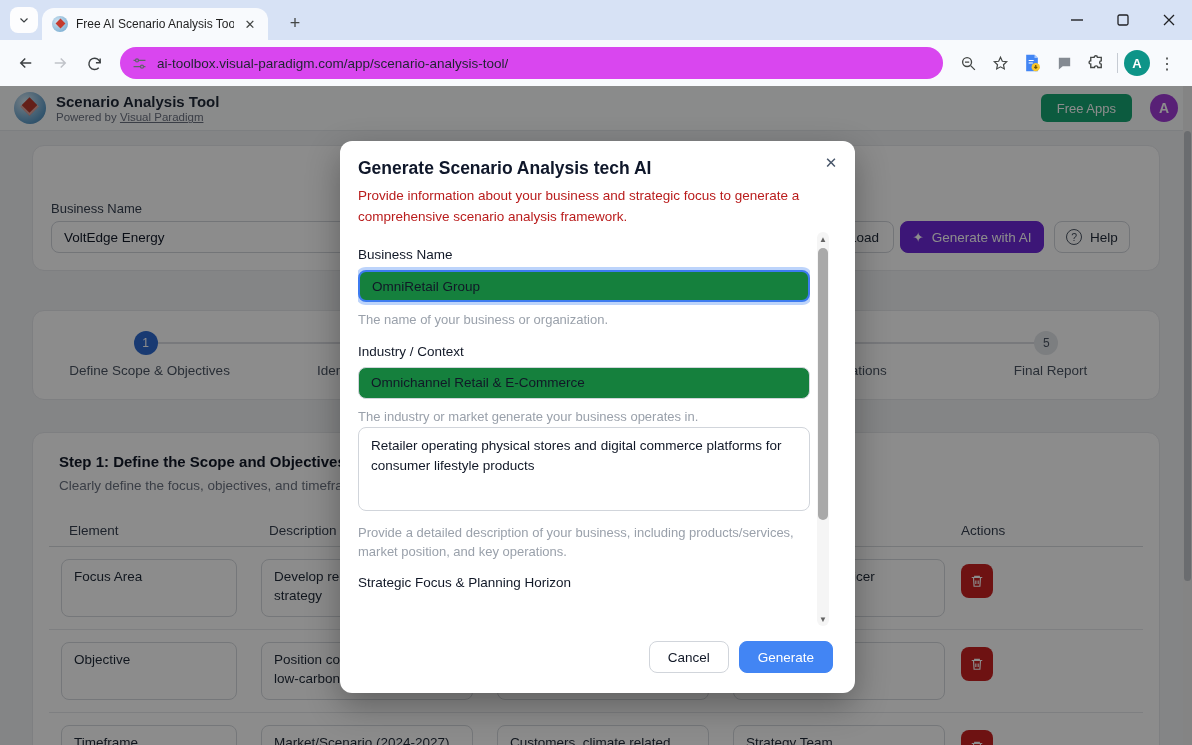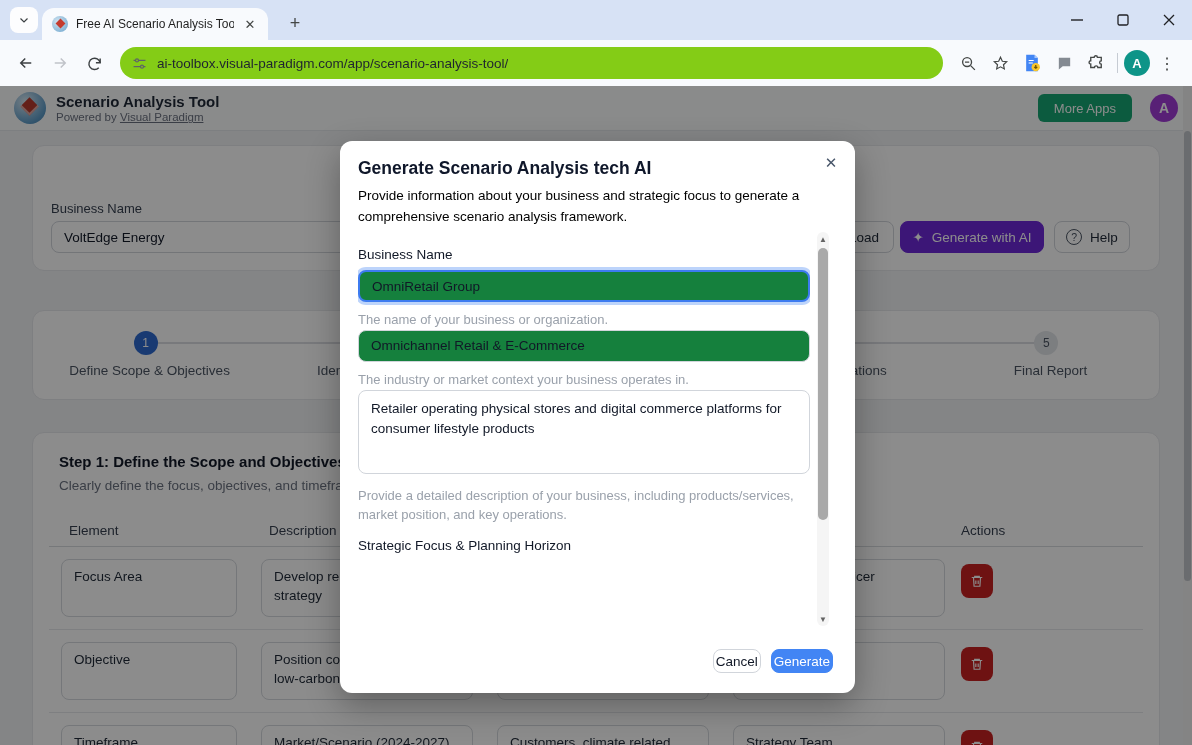--- a/index.html
+++ b/index.html
@@ -12,21 +12,21 @@
   .tab { position:absolute; left:42px; top:8px; width:226px; height:32px; background:#f8fafd; border-radius:12px 12px 0 0; display:flex; align-items:center; padding:0 10px; gap:8px; }
   .tab-title { flex:1; font-size:12px; color:#1f1f1f; white-space:nowrap; overflow:hidden; }
   .tab-close { color:#444746; font-size:13px; width:16px; height:16px; display:flex; align-items:center; justify-content:center; border-radius:50%; }
   .favicon { width:16px; height:16px; border-radius:50%; background:radial-gradient(circle at 35% 35%, #cfe3f0, #6aa3cc); position:relative; flex:0 0 16px; }
   .favicon::after { content:""; position:absolute; left:5px; top:4px; width:7px; height:7px; background:#c43b2e; transform:rotate(45deg); }
   .newtab { position:absolute; left:282px; top:10px; width:26px; height:26px; display:flex; align-items:center; justify-content:center; color:#444746; font-size:18px; border-radius:50%; }
   .win-controls { position:absolute; right:0; top:0; height:40px; display:flex; }
   .wbtn { width:46px; height:40px; display:flex; align-items:center; justify-content:center; color:#202124; }
   .toolbar { position:absolute; left:0; top:40px; width:100%; height:46px; background:#f8fafd; display:flex; align-items:center; padding:0 10px; gap:2px; }
   .nav-ic { width:32px; height:32px; display:flex; align-items:center; justify-content:center; border-radius:50%; }
-  .urlbar { flex:1; height:32px; background:#84cc16; border-radius:16px; margin:0 8px; display:flex; align-items:center; padding:0 6px 0 12px; gap:10px; min-width:0; }
+  .urlbar { flex:1; height:32px; background:#d946ef; border-radius:16px; margin:0 8px; display:flex; align-items:center; padding:0 6px 0 12px; gap:10px; min-width:0; }
   .url-text { font-size:13.5px; color:#1f2430; white-space:nowrap; overflow:hidden; }
   .tb-ic { width:30px; height:30px; display:flex; align-items:center; justify-content:center; border-radius:50%; flex:0 0 30px; }
   .tb-sep { width:1px; height:20px; background:#c6cbd3; margin:0 4px; }
   .chrome-avatar { width:26px; height:26px; border-radius:50%; background:#0d9488; color:#fff; font-size:13px; font-weight:bold; display:flex; align-items:center; justify-content:center; }
 
   
   .page { position:absolute; left:0; top:86px; width:1192px; height:659px; background:#f1f2f4; overflow:hidden; }
   .app-header { position:absolute; left:0; top:0; width:100%; height:45px; background:#fcfdfe; border-bottom:1px solid #e4e7eb; display:flex; align-items:center; padding:12px 14px; gap:10px; }
   .vp-logo { width:32px; height:32px; border-radius:50%; background:radial-gradient(circle at 35% 30%, #d7e8f3, #5e9cc8 70%, #3f7ca8); position:relative; }
   .vp-logo::after { content:""; position:absolute; left:9px; top:8px; width:13px; height:13px; background:#b73a2e; transform:rotate(45deg); box-shadow:inset -2px -2px 0 rgba(255,255,255,.55); }
@@ -68,34 +68,34 @@
 
   .page-scrollbar { position:absolute; right:0; top:0; width:9px; height:100%; background:#f1f1f1; }
   .page-thumb { position:absolute; right:1px; top:45px; width:7px; height:450px; background:#c2c5ca; border-radius:4px; }
 
   .overlay { position:absolute; left:0; top:0; width:100%; height:100%; background:rgba(0,0,0,0.45); z-index:50; }
 
   
   .modal { position:absolute; left:340px; top:55px; width:515px; height:552px; background:#fff; border-radius:12px; box-shadow:0 12px 34px rgba(0,0,0,.32); z-index:100; }
   .m-close { position:absolute; top:12px; right:14px; width:20px; height:20px; display:flex; align-items:center; justify-content:center; color:#475569; font-size:15px; background:none; border:none; }
   .m-title { position:absolute; left:18px; top:17px; font-size:17.5px; font-weight:bold; color:#0f172a; }
-  .m-desc { position:absolute; left:18px; top:45px; width:450px; font-size:13.5px; color:#000000; line-height:1.55; }
+  .m-desc { position:absolute; left:18px; top:45px; width:450px; font-size:13.5px; color:#b91c1c; line-height:1.55; }
   .m-body { position:absolute; left:18px; top:91px; width:452px; height:394px; overflow:hidden; }
   .m-label { font-size:13.5px; color:#111827; margin:14px 0 8px; }
   .m-label:first-child { margin-top:15px; }
   .m-input { width:100%; height:32px; border:1px solid #d1d5db; border-radius:8px; padding:0 12px; font-size:13.5px; color:#111827; font-family:inherit; background:#15803d; }
   .m-input.focused { border:2px solid #3d7bf0; box-shadow:0 0 0 3px rgba(66,133,244,.35); }
   .m-textarea { width:100%; height:84px; border:1px solid #d1d5db; border-radius:8px; padding:8px 12px; font-size:13.5px; color:#111827; line-height:1.5; font-family:inherit; resize:none; background:#fff; }
   .m-helper { font-size:13px; color:#9aa1ab; margin-top:9px; line-height:1.45; }
   .m-scrollbar { position:absolute; left:477px; top:91px; width:12px; height:394px; background:#f5f5f5; border-radius:6px; }
   .m-arrow { position:absolute; left:0; width:12px; height:14px; color:#636363; font-size:8px; display:flex; align-items:center; justify-content:center; }
   .m-arrow.up { top:0; } .m-arrow.down { bottom:0; }
   .m-thumb { position:absolute; left:1px; top:16px; width:10px; height:272px; background:#a9a9a9; border-radius:5px; }
   .m-footer { position:absolute; right:22px; bottom:20px; display:flex; gap:10px; }
-  .m-btn { height:24px; border-radius:8px; font-size:13.5px; font-family:inherit; padding:0 2px; }
+  .m-btn { height:32px; border-radius:8px; font-size:13.5px; font-family:inherit; padding:0 18px; }
   .m-cancel { background:#fff; border:1px solid #d1d5db; color:#111827; }
   .m-generate { background:#4285f4; border:1px solid #4285f4; color:#fff; }
 
   svg { display:block; }
 </style>
 </head>
 <body>
 
 <div class="screen">
 
@@ -191,21 +191,21 @@
   </div>
 
   <div class="page">
 
     <div class="app-header">
       <div class="vp-logo"></div>
       <div>
         <div class="hdr-title">Scenario Analysis Tool</div>
         <div class="hdr-sub"><span>Powered by</span> <a href="#">Visual Paradigm</a></div>
       </div>
-      <button class="more-apps">More Apps</button>
+      <button class="more-apps">Free Apps</button>
       <div class="hdr-avatar">A</div>
     </div>
 
     <div class="card card-a">
       <div class="fld-label" style="position:absolute;left:18px;top:55px;">Business Name</div>
       <input class="bg-input" style="position: absolute; left: 18px; top: 75px; width: 800px;" value="VoltEdge Energy">
       <button class="btn" style="position:absolute;left:773px;top:75px;width:88px;justify-content:flex-end;padding-right:14px;">Load</button>
       <button class="btn btn-ai" style="position:absolute;left:867px;top:75px;width:144px;">
           <span>✦</span>
           <span>Generate with AI</span>
@@ -314,22 +314,23 @@
     <div class="modal">
       <button class="m-close">✕</button>
       <div class="m-title">Generate Scenario Analysis tech AI</div>
       <div class="m-desc">Provide information about your business and strategic focus to generate a comprehensive scenario analysis framework.</div>
 
       <div class="m-body">
         <div class="m-label">Business Name</div>
         <input class="m-input focused" value="OmniRetail Group" style="">
         <div class="m-helper">The name of your business or organization.</div>
 
+        <div class="m-label">Industry / Context</div>
         <input class="m-input" value="Omnichannel Retail &amp; E-Commerce" style="">
-        <div class="m-helper">The industry or market context your business operates in.</div>
+        <div class="m-helper">The industry or market generate your business operates in.</div>
 
         <textarea class="m-textarea" style="">Retailer operating physical stores and digital commerce platforms for consumer lifestyle products</textarea>
         <div class="m-helper">Provide a detailed description of your business, including products/services, market position, and key operations.</div>
 
         <div class="m-label">Strategic Focus &amp; Planning Horizon</div>
         
       </div>
 
       <div class="m-scrollbar">
         <div class="m-arrow up">▲</div>

